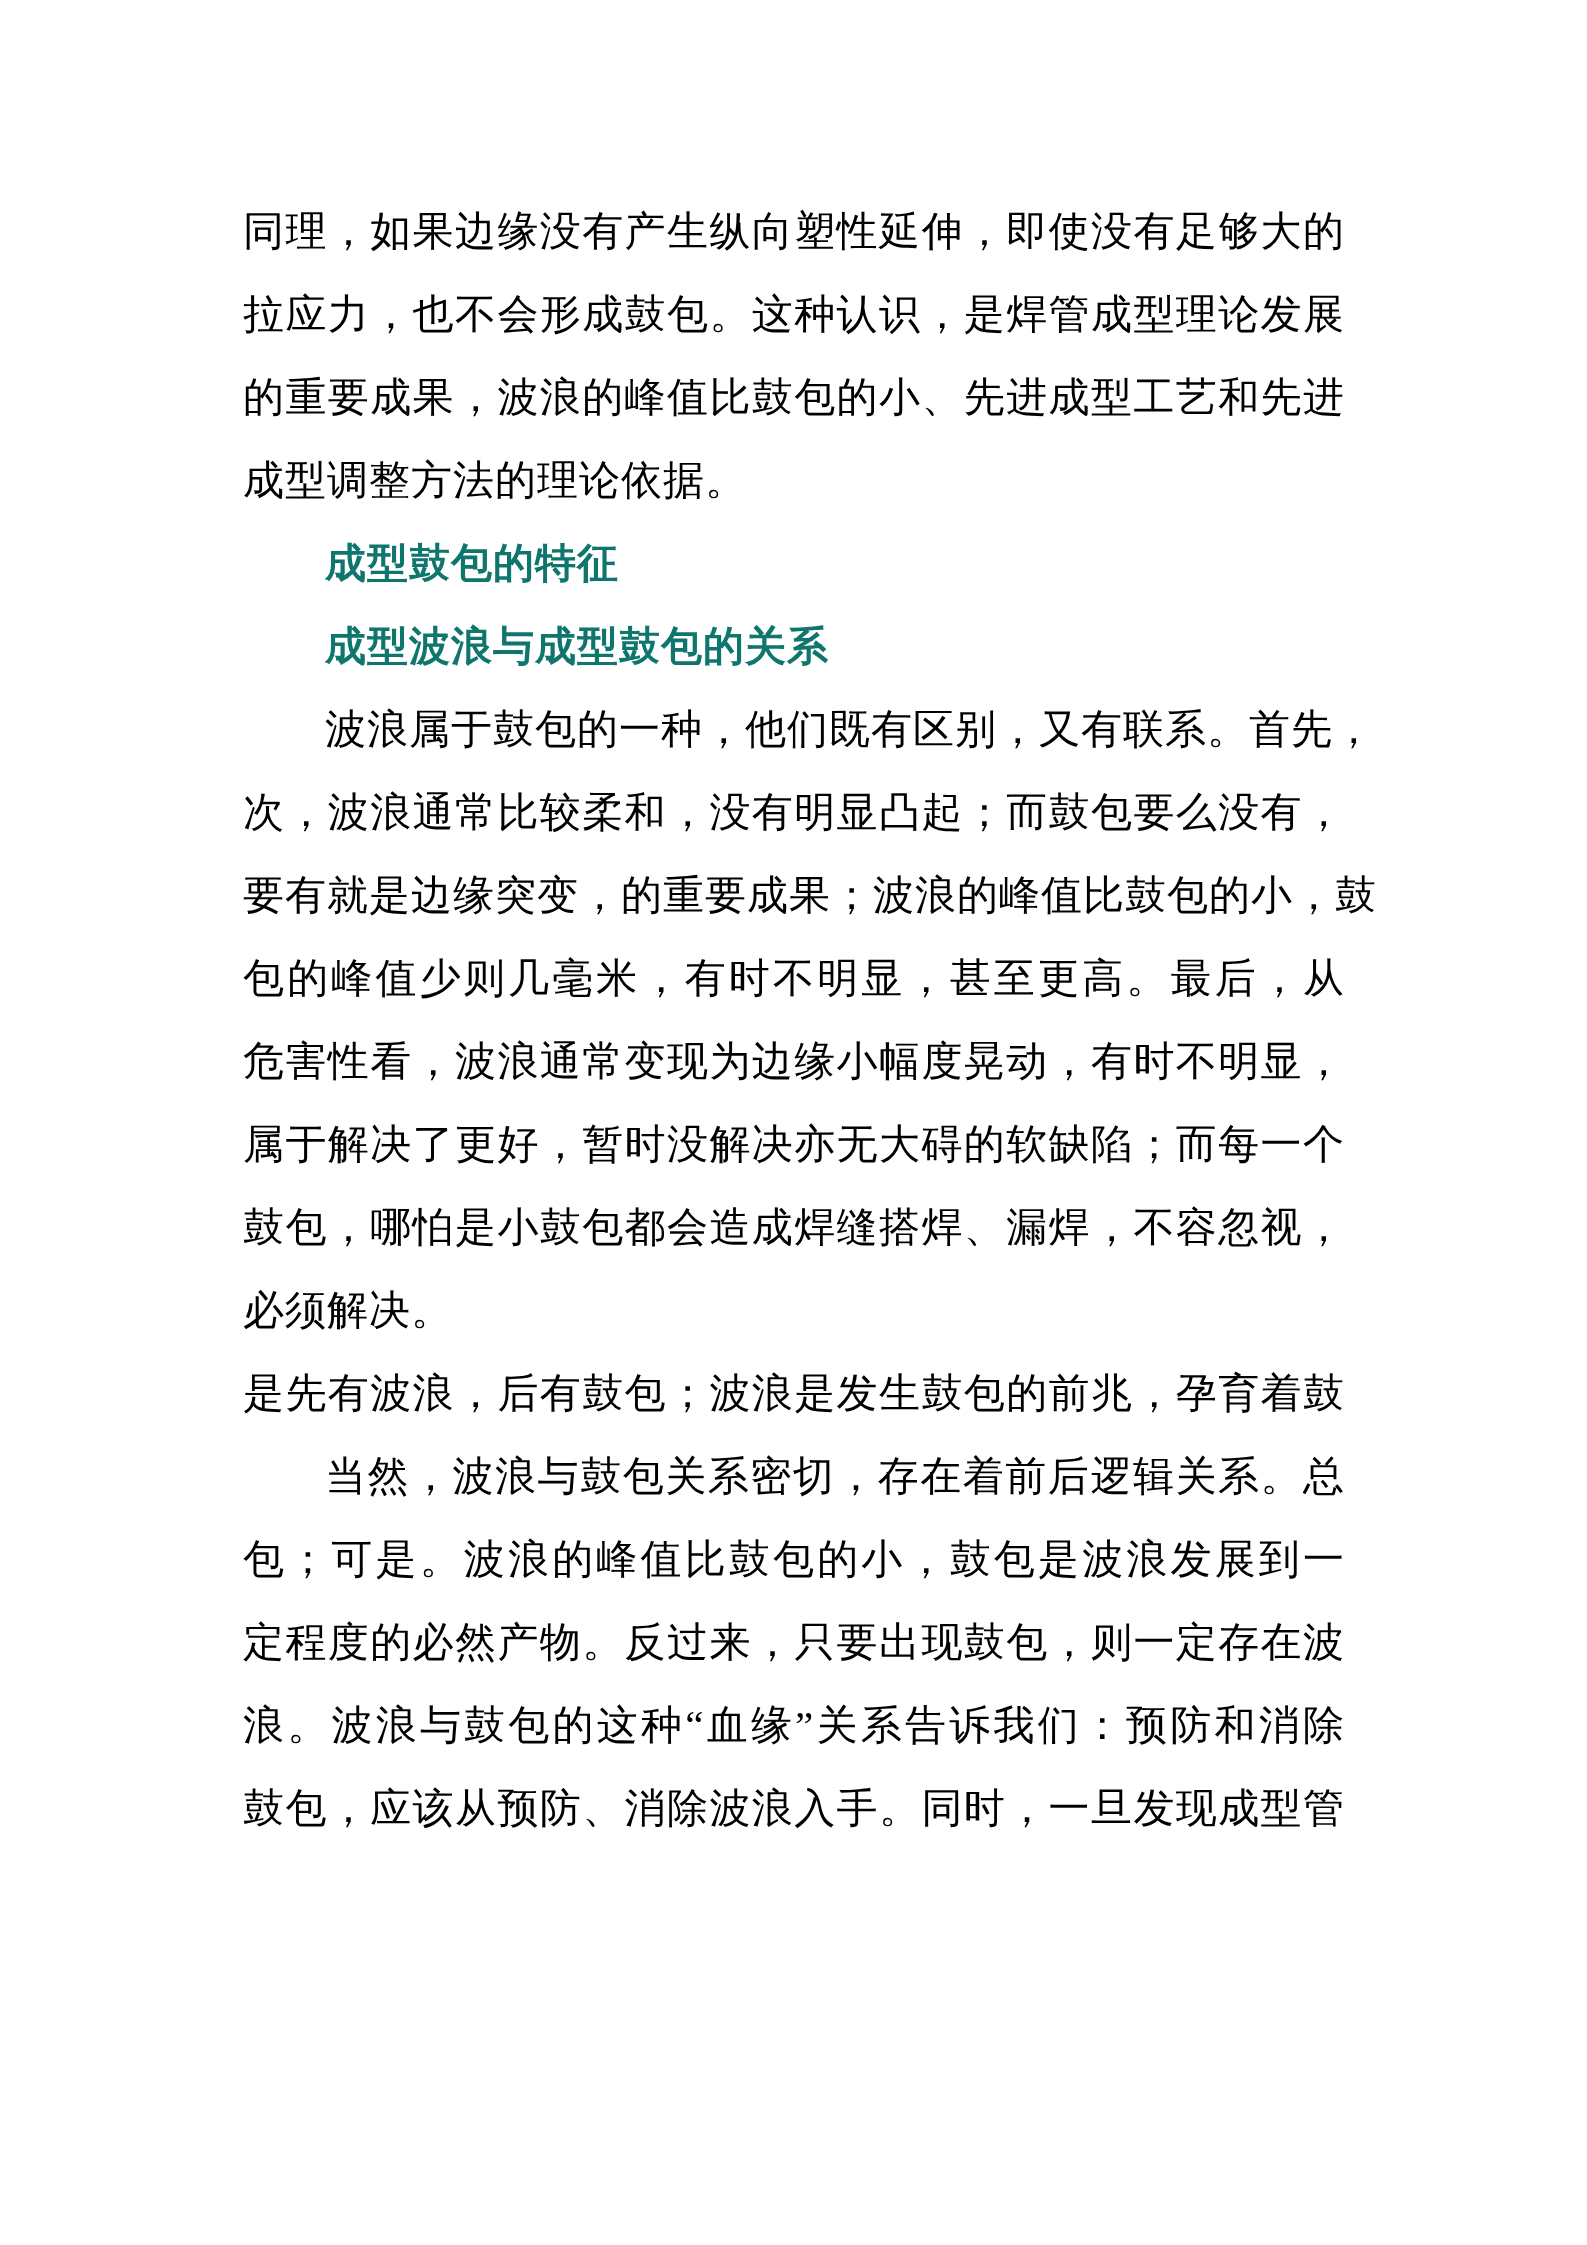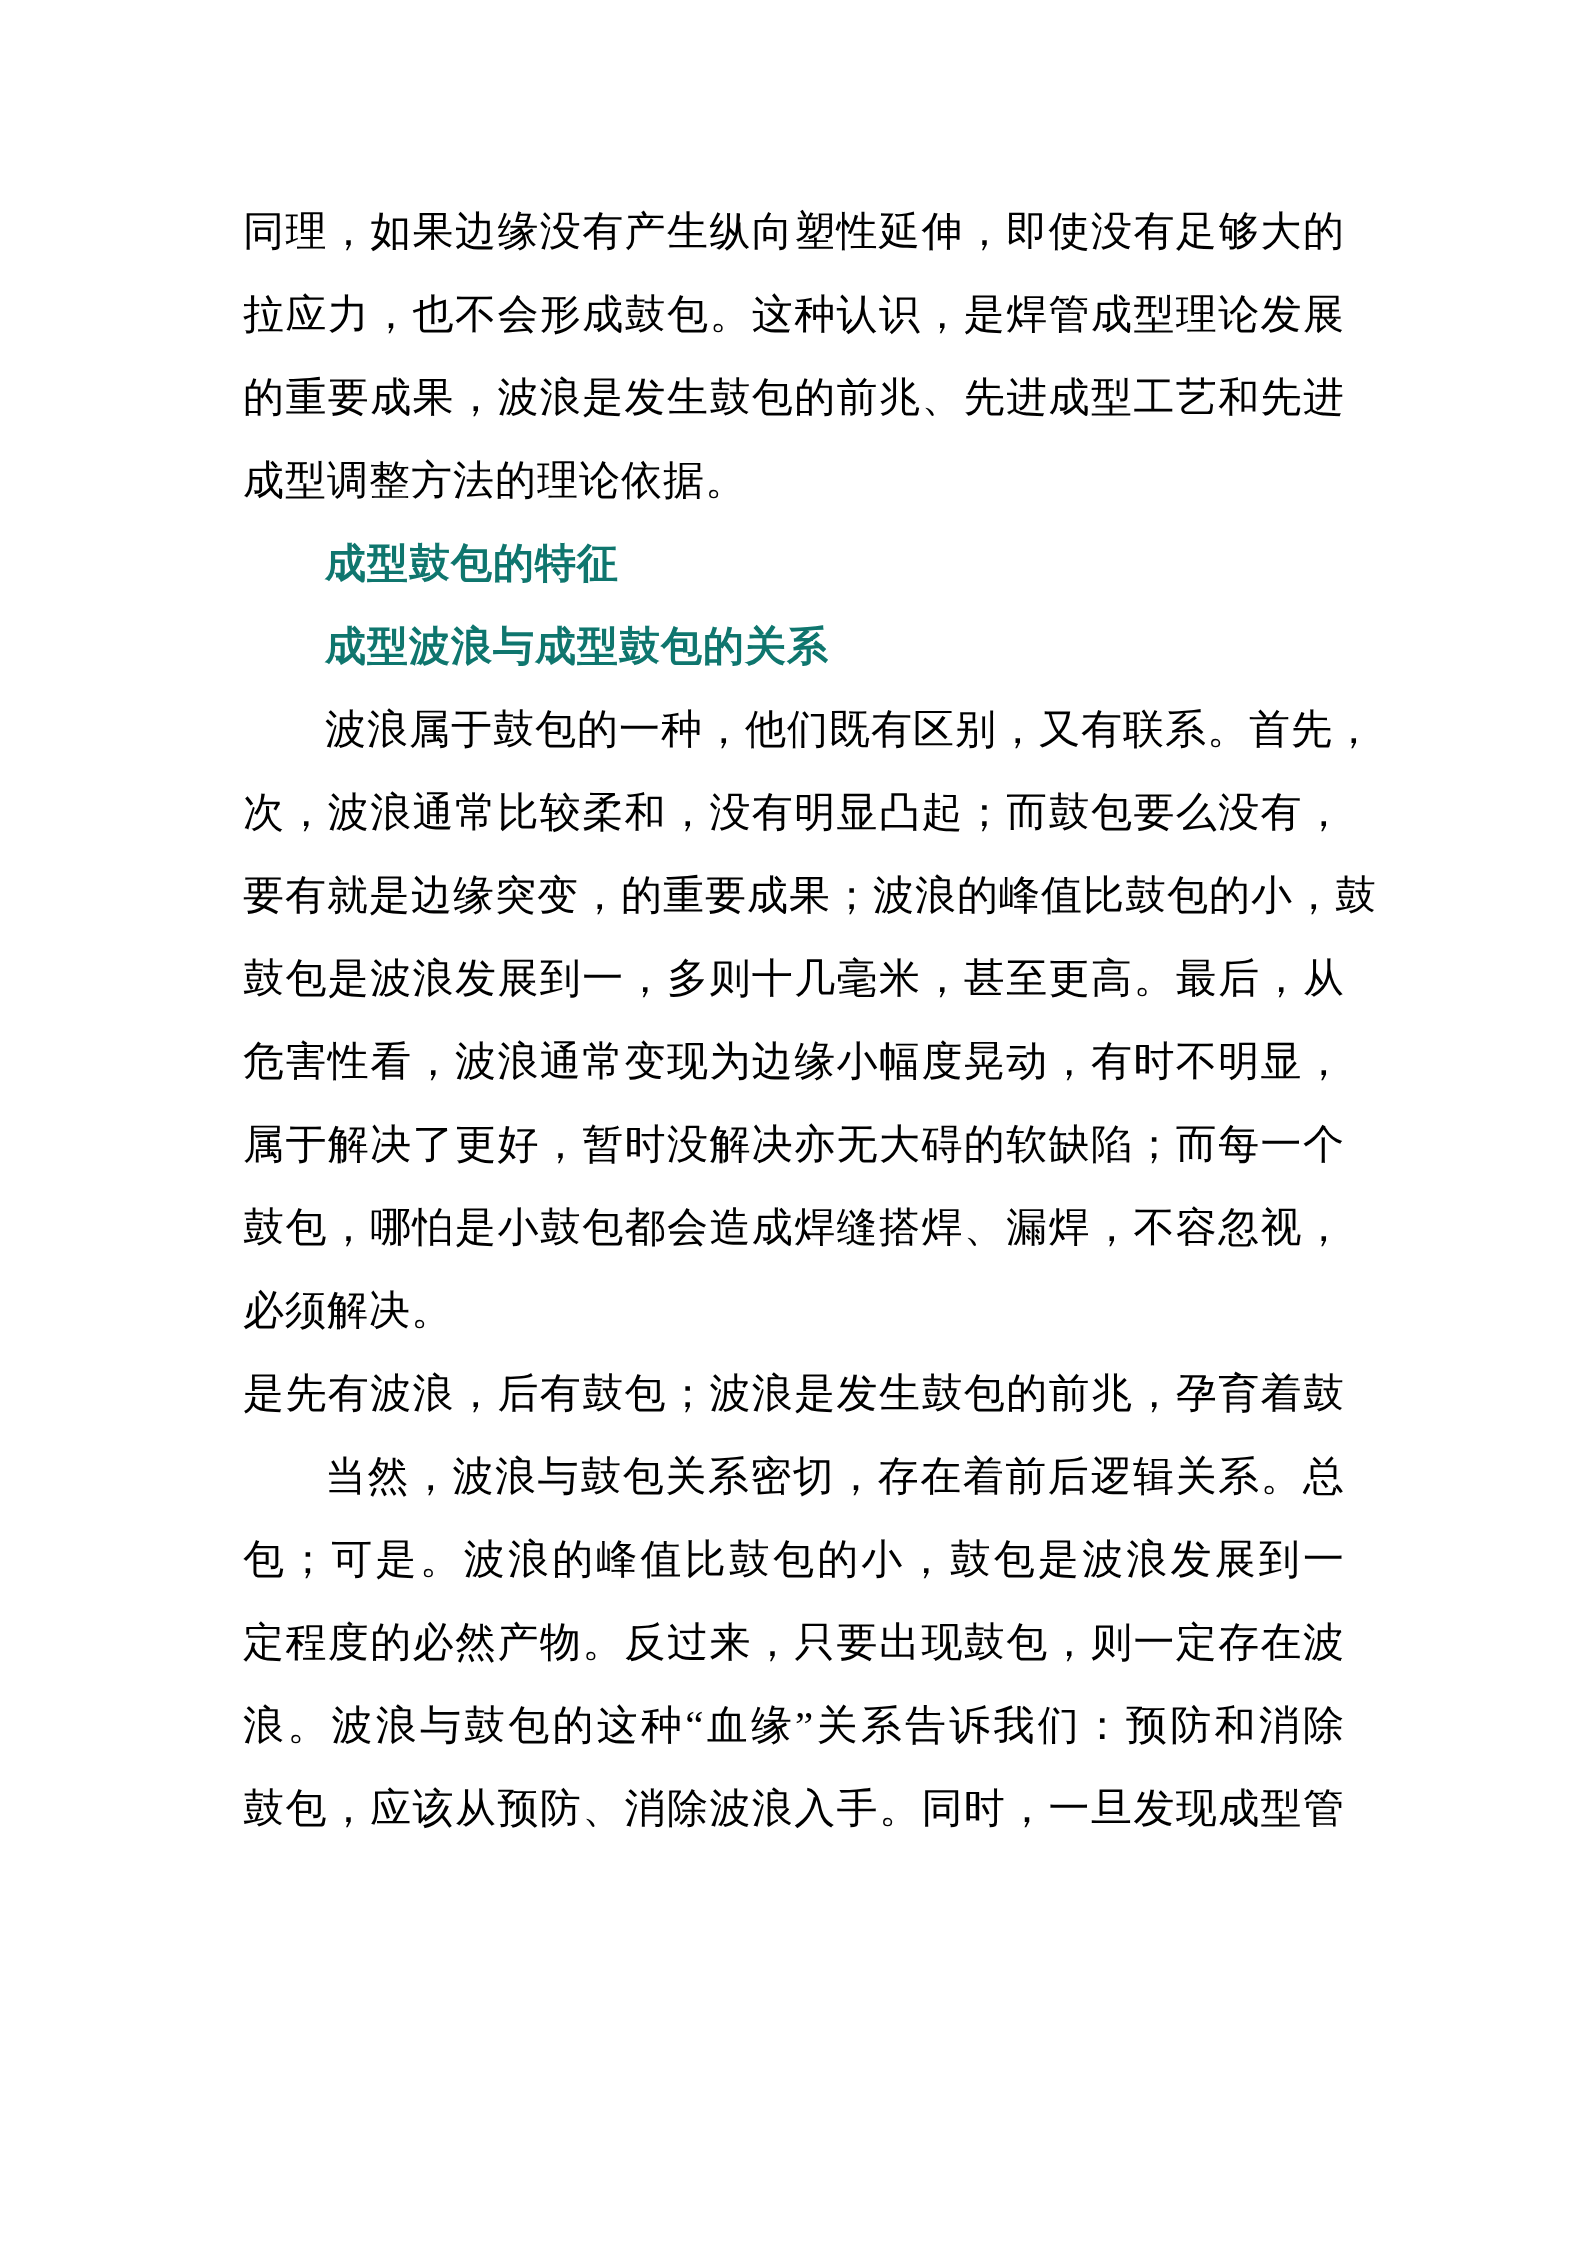--- a/index.html
+++ b/index.html
@@ -58,30 +58,30 @@
   }
 </style>
 </head>
 <body>
 
 <div class="page">
   <div class="text-block">
 
     <p class="line fill">同理，如果边缘没有产生纵向塑性延伸，即使没有足够大的</p>
     <p class="line fill">拉应力，也不会形成鼓包。这种认识，是焊管成型理论发展</p>
-    <p class="line fill">的重要成果，波浪是发生鼓包的前兆、先进成型工艺和先进</p>
+    <p class="line fill">的重要成果，波浪的峰值比鼓包的小、先进成型工艺和先进</p>
     <p class="line end">成型调整方法的理论依据。</p>
 
     <p class="heading">成型鼓包的特征</p>
     <p class="heading">成型波浪与成型鼓包的关系</p>
 
     <p class="line fill indent">波浪属于鼓包的一种，他们既有区别，又有联系。首先，</p>
     <p class="line fill">次，波浪通常比较柔和，没有明显凸起；而鼓包要么没有，</p>
     <p class="line fill">要有就是边缘突变，的重要成果；波浪的峰值比鼓包的小，鼓</p>
-    <p class="line fill">鼓包是波浪发展到一，多则十几毫米，甚至更高。最后，从</p>
+    <p class="line fill">包的峰值少则几毫米，有时不明显，甚至更高。最后，从</p>
     <p class="line fill">危害性看，波浪通常变现为边缘小幅度晃动，有时不明显，</p>
     <p class="line fill">属于解决了更好，暂时没解决亦无大碍的软缺陷；而每一个</p>
     <p class="line fill">鼓包，哪怕是小鼓包都会造成焊缝搭焊、漏焊，不容忽视，</p>
     <p class="line end">必须解决。</p>
 
     <p class="line fill">是先有波浪，后有鼓包；波浪是发生鼓包的前兆，孕育着鼓</p>
     <p class="line fill indent">当然，波浪与鼓包关系密切，存在着前后逻辑关系。总</p>
     <p class="line fill">包；可是。波浪的峰值比鼓包的小，鼓包是波浪发展到一</p>
     <p class="line fill">定程度的必然产物。反过来，只要出现鼓包，则一定存在波</p>
     <p class="line fill">浪。波浪与鼓包的这种“血缘”关系告诉我们：预防和消除</p>

